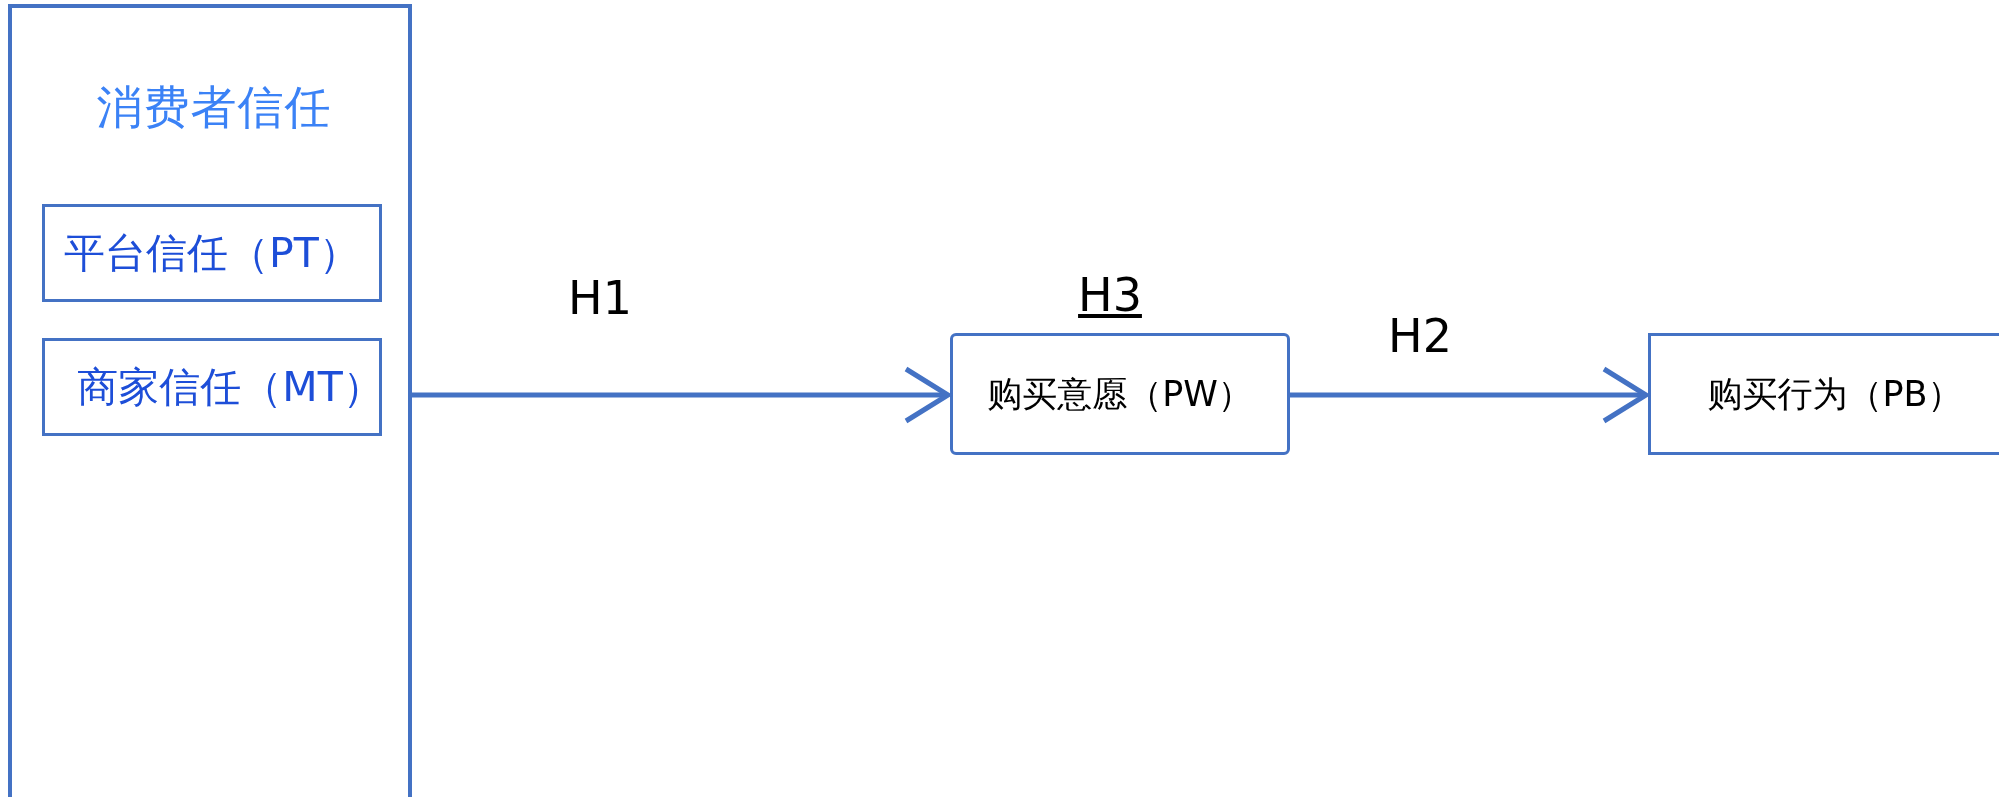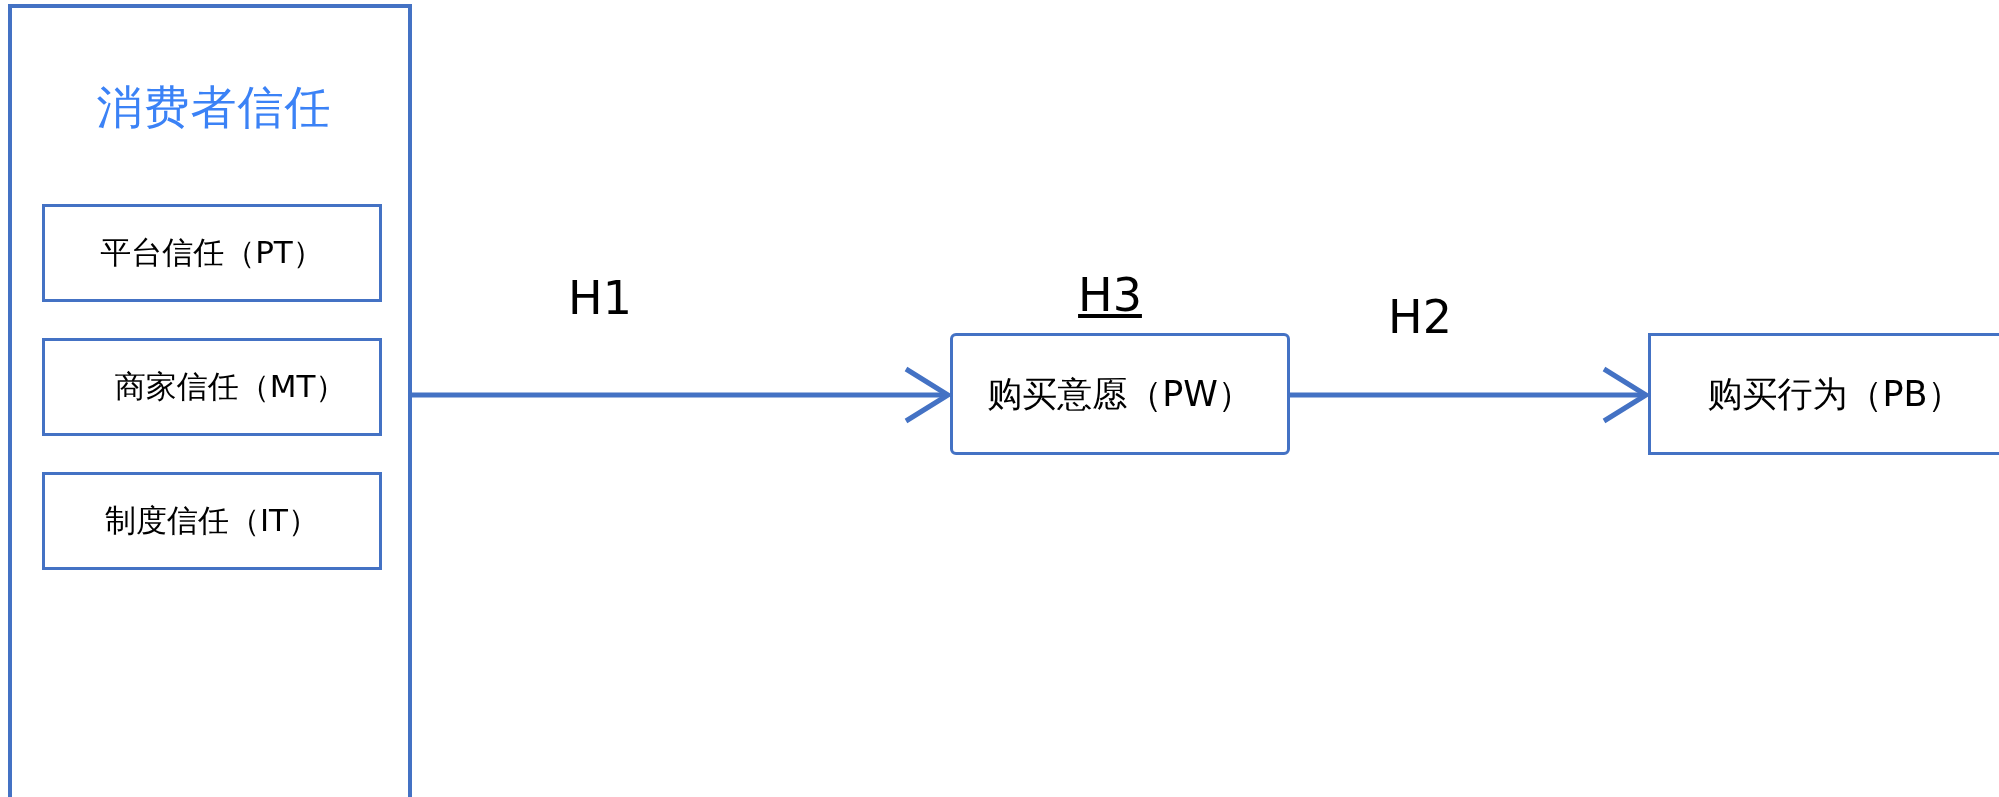--- a/index.html
+++ b/index.html
@@ -57,22 +57,22 @@
     left: 30px;
     width: 340px;
     height: 98px;
     border-width: 3px;
   }
   #construct-pt { top: 196px; }
   #construct-mt { top: 330px; }
   #construct-it { top: 464px; }
 
   .construct-label {
-    font-size: 31px;
-    color: #000000;
+    font-size: 41px;
+    color: #1d4ed8;
     white-space: nowrap;
   }
 
   
   #box-pw {
     left: 950px;
     top: 333px;
     width: 340px;
     height: 122px;
   }
@@ -92,21 +92,21 @@
   .hyp-label {
     position: absolute;
     font-size: 46px;
     color: #000000;
     text-align: center;
     line-height: 1;
     white-space: nowrap;
   }
   #hyp-h1 { left: 540px; top: 275px; width: 120px; }
   #hyp-h3 { left: 1050px; top: 272px; width: 120px; text-decoration: underline; }
-  #hyp-h2 { left: 1360px; top: 294px; width: 120px; }
+  #hyp-h2 { left: 1360px; top: 313px; width: 120px; }
 
   
   #arrow-layer {
     position: absolute;
     left: 0;
     top: 0;
     width: 1999px;
     height: 797px;
     pointer-events: none;
   }
@@ -121,23 +121,20 @@
     <div id="trust-title">消费者信任</div>
 
     <div class="box construct-box" id="construct-pt" style="border-color: rgb(68, 114, 196);">
       <span class="construct-label">平台信任（PT）</span>
     </div>
 
     <div class="box construct-box" id="construct-mt" style="border-color: rgb(68, 114, 196); padding-left: 37px;">
       <span class="construct-label">商家信任（MT）</span>
     </div>
 
-    <div class="box construct-box" id="construct-it" style="border-color: rgb(68, 114, 196);">
-      <span class="construct-label">制度信任（IT）</span>
-    </div>
 
   </div>
 
   <div class="box" id="box-pw" style="border-color: rgb(68, 114, 196); border-radius: 6px;">
     <span class="process-label">购买意愿（PW）</span>
   </div>
 
   <div class="box" id="box-pb" style="border-color: rgb(68, 114, 196);">
     <span class="process-label">购买行为（PB）</span>
   </div>

